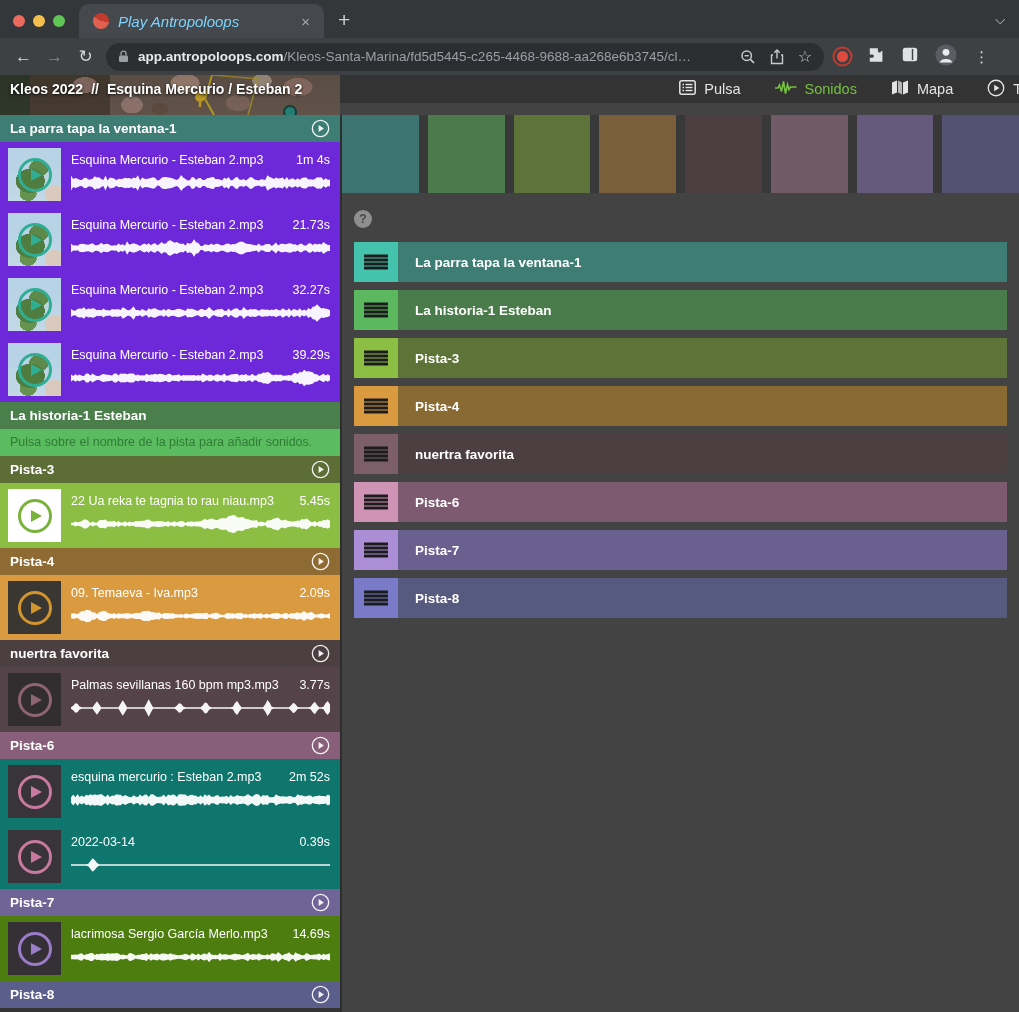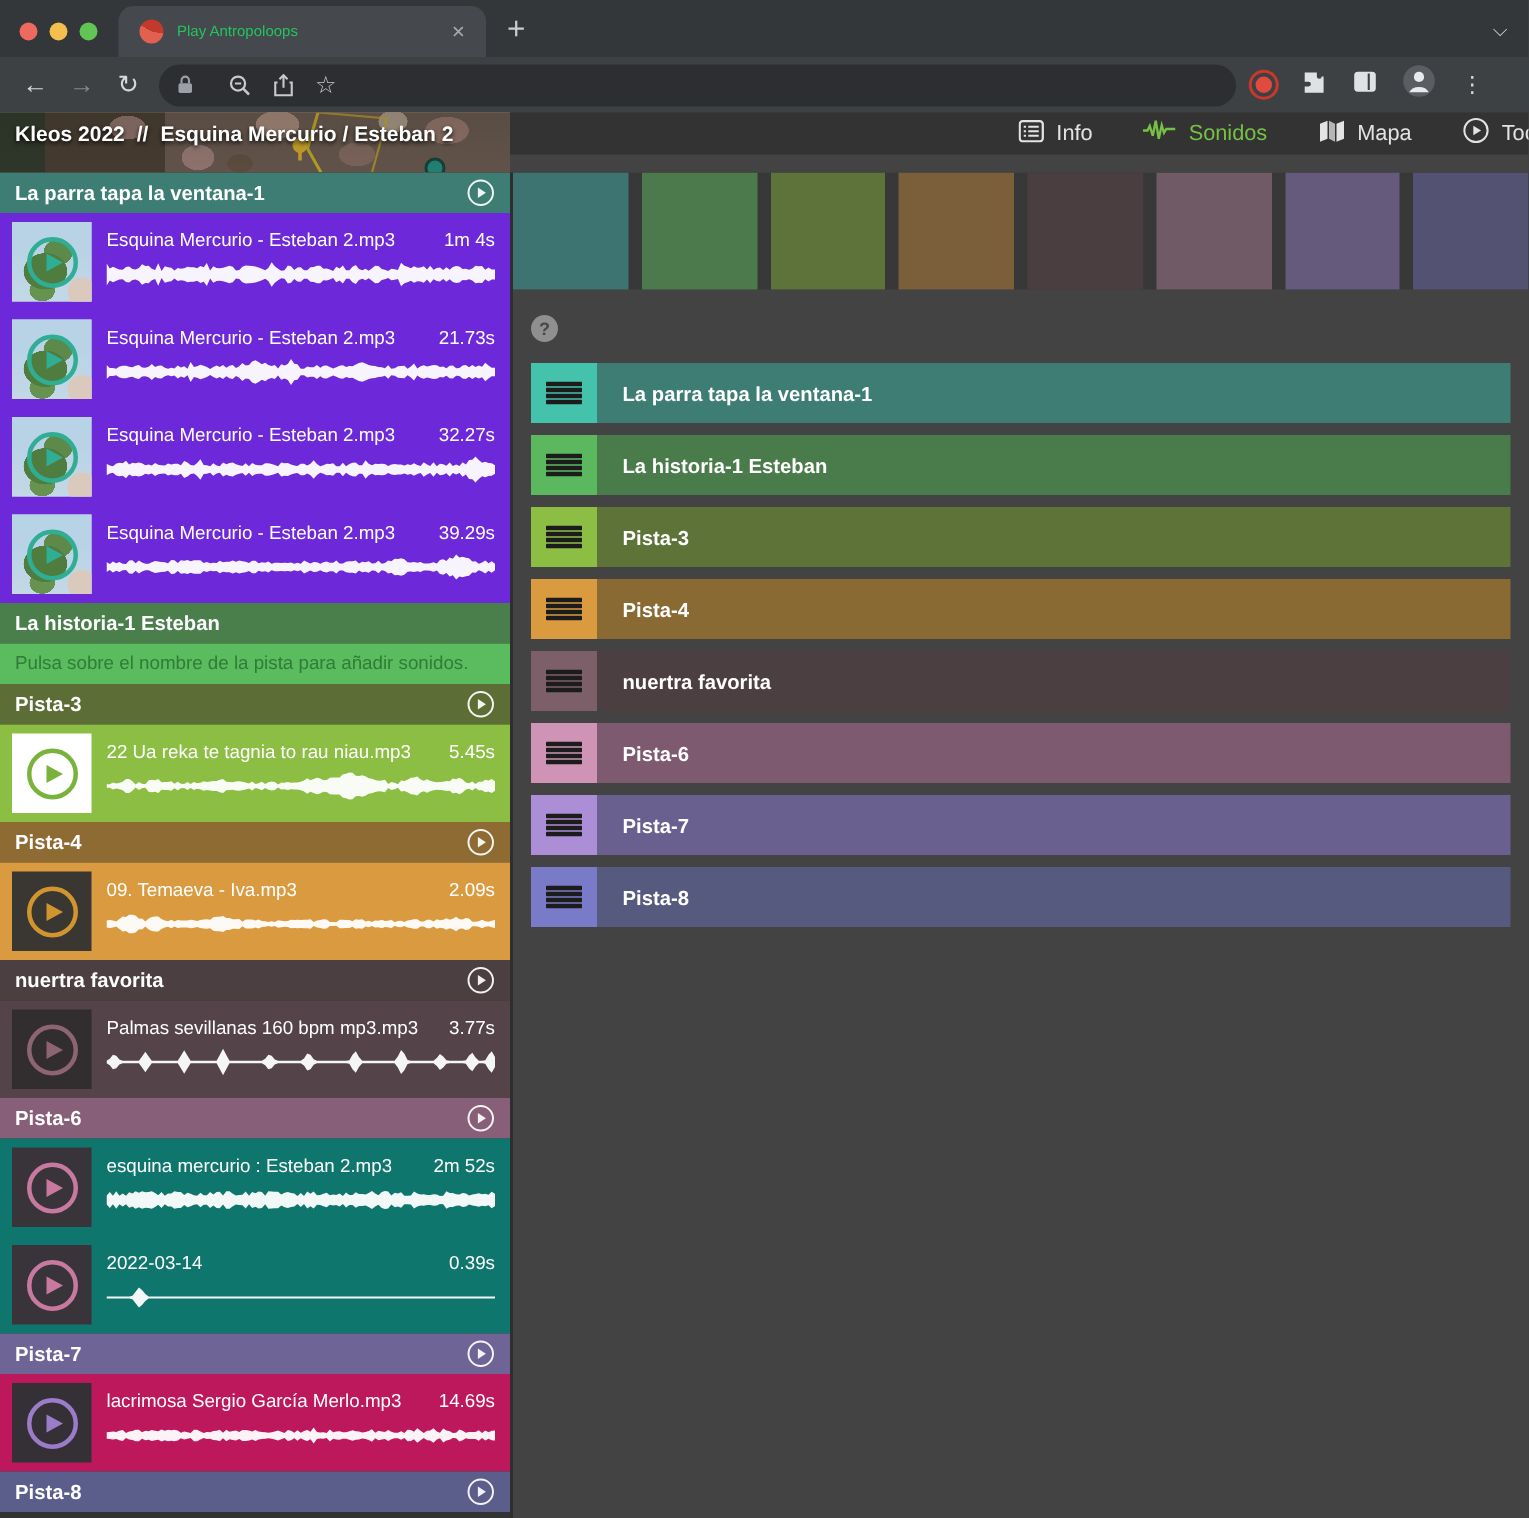--- a/index.html
+++ b/index.html
@@ -12,21 +12,21 @@
 
   
   .tabstrip { height:38px; background:#34373a; display:flex; align-items:flex-end; position:relative; }
   .lights { display:flex; gap:8px; padding:0 14px 11px 13px; align-items:center; }
   .light { width:12px; height:12px; border-radius:50%; }
   .light.red { background:#ec6a5e; } .light.yellow { background:#f4bf4f; } .light.green { background:#61c555; }
   .tab { width:245px; height:34px; background:#45484c; border-radius:10px 10px 0 0;
          display:flex; align-items:center; padding:0 10px 0 14px; gap:9px; }
   .favicon { width:16px; height:16px; border-radius:50%;
              background:conic-gradient(from 300deg,#c13a2b 0 160deg,#e2604f 160deg 360deg); flex:none; }
-  .tab-title { color:#22c55e; font-size:10px; flex:1; white-space:nowrap; overflow:hidden; }
+  .tab-title { color:#7dd3fc; font-size:15px; flex:1; white-space:nowrap; overflow:hidden;font-style:italic; }
   .tab-close { color:#a6a9ad; font-size:15px; line-height:1; padding:2px 4px; }
   .newtab { color:#c8cacd; font-size:21px; padding:0 0 8px 14px; line-height:1; }
   .tabs-chevron { position:absolute; right:14px; bottom:10px; color:#c8cacd; font-size:13px; }
 
   .toolbar { height:37px; background:#3e4144; display:flex; align-items:center; padding:0 8px; }
   .nav-btn { color:#d5d7da; font-size:17px; width:31px; text-align:center; flex:none; }
   .nav-btn.dim { color:#85888c; }
   .url-pill { width:718px; height:28px; background:#2c2e31; border-radius:14px;
               display:flex; align-items:center; padding:0 12px; margin-left:5px; flex:none; }
   .lock-icon { margin-right:9px; flex:none; display:flex; }
@@ -123,20 +123,21 @@
   <span class="nav-btn">←</span>
   <span class="nav-btn dim">→</span>
   <span class="nav-btn">↻</span>
   <div class="url-pill">
     <span class="lock-icon">
       <svg width="11" height="13" viewBox="0 0 11 13">
           <rect x="1" y="5.5" width="9" height="6.5" rx="1.2" fill="#9aa0a6"></rect>
           <path d="M3 5.5 V3.6 a2.5 2.5 0 0 1 5 0 V5.5" fill="none" stroke="#9aa0a6" stroke-width="1.4"></path>
         </svg>
     </span>
+    <span class="url-text"><span class="url-domain">app.antropoloops.com</span><span class="url-path">/Kleos-Santa-Marina/fd5d5445-c265-4468-9688-aa268e6b3745/cl…</span></span>
     <span class="pill-icon">
       <svg width="16" height="16" viewBox="0 0 16 16">
           <circle cx="6.7" cy="6.7" r="4.7" fill="none" stroke="#c7cacd" stroke-width="1.5"></circle>
           <line x1="10.3" y1="10.3" x2="14" y2="14" stroke="#c7cacd" stroke-width="1.7"></line>
           <line x1="4.6" y1="6.7" x2="8.8" y2="6.7" stroke="#c7cacd" stroke-width="1.4"></line>
         </svg>
     </span>
     <span class="pill-icon">
       <svg width="14" height="16" viewBox="0 0 14 16">
           <path d="M3 6 H1.5 V14.5 H12.5 V6 H11" fill="none" stroke="#c7cacd" stroke-width="1.4"></path>
@@ -192,21 +193,21 @@
         <svg width="17" height="15" viewBox="0 0 17 15">
             <rect x="0.8" y="0.8" width="15.4" height="13.4" rx="2" fill="none" stroke="#e3e3e3" stroke-width="1.5"></rect>
             <line x1="3.5" y1="4.5" x2="5" y2="4.5" stroke="#e3e3e3" stroke-width="1.4"></line>
             <line x1="6.5" y1="4.5" x2="13.5" y2="4.5" stroke="#e3e3e3" stroke-width="1.4"></line>
             <line x1="3.5" y1="7.5" x2="5" y2="7.5" stroke="#e3e3e3" stroke-width="1.4"></line>
             <line x1="6.5" y1="7.5" x2="13.5" y2="7.5" stroke="#e3e3e3" stroke-width="1.4"></line>
             <line x1="3.5" y1="10.5" x2="5" y2="10.5" stroke="#e3e3e3" stroke-width="1.4"></line>
             <line x1="6.5" y1="10.5" x2="13.5" y2="10.5" stroke="#e3e3e3" stroke-width="1.4"></line>
           </svg>
       </span>
-      <span>Info</span>
+      <span>Pulsa</span>
     </div>
     <div class="nav-item active">
       <span>
         <svg width="22" height="16" viewBox="0 0 22 16">
             <path d="M0 8 h3 l1.5-3 2 6.5 2-10 2 12 2-9 1.5 5 1.5-2.5 h6" fill="none" stroke="#76c043" stroke-width="1.6"></path>
           </svg>
       </span>
       <span>Sonidos</span>
     </div>
     <div class="nav-item">
@@ -439,21 +440,21 @@
       </div>
     </div>
     <div class="track-section">
       <div class="track-header" style="background:#6f6496">
         <span>Pista-7</span>
         <svg width="19" height="19" viewBox="0 0 20 20">
           <circle cx="10" cy="10" r="8.6" fill="none" stroke="#ffffff" stroke-width="1.4" opacity="0.92"></circle>
           <path d="M8 6.4 L13.6 10 L8 13.6 Z" fill="#ffffff" opacity="0.92"></path>
         </svg>
       </div>
-      <div class="clips" style="background:#be185d">
+      <div class="clips" style="background:#4d7c0f">
         <div class="clip">
           <div class="thumb" style="background:#343036;color:#9a7cc9">
             <div class="play-ring">
               <div class="play-tri"></div>
             </div>
           </div>
           <div class="clip-main">
             <div class="clip-row1">
               <span class="clip-name">lacrimosa Sergio García Merlo.mp3</span>
               <span class="clip-dur">14.69s</span>

